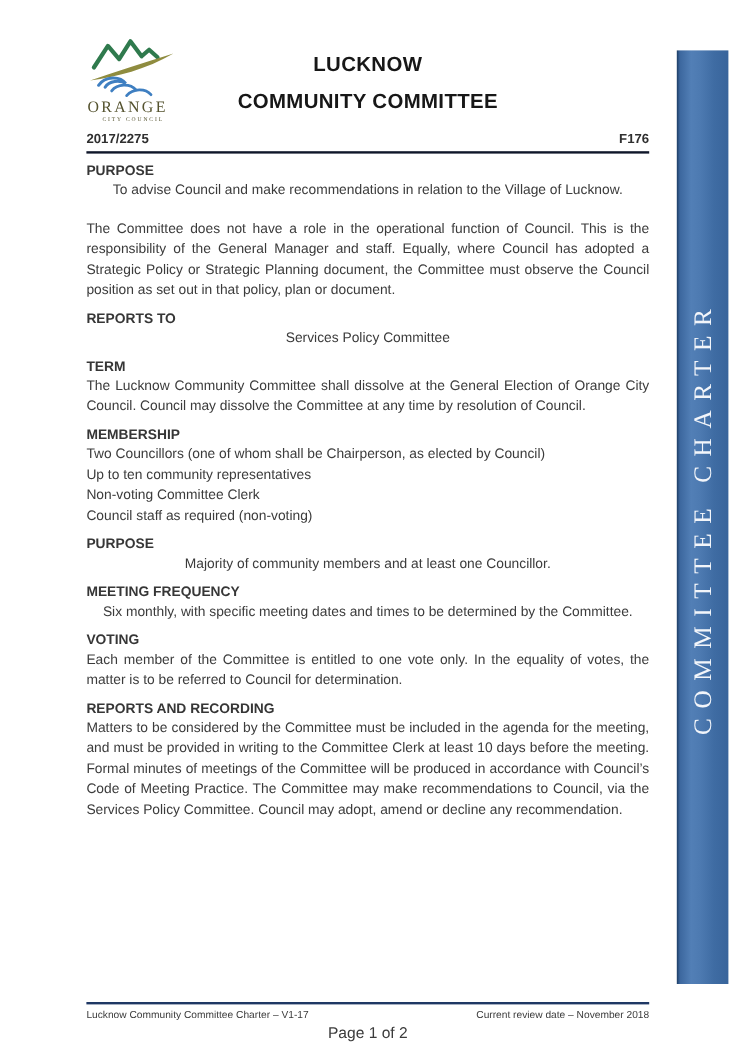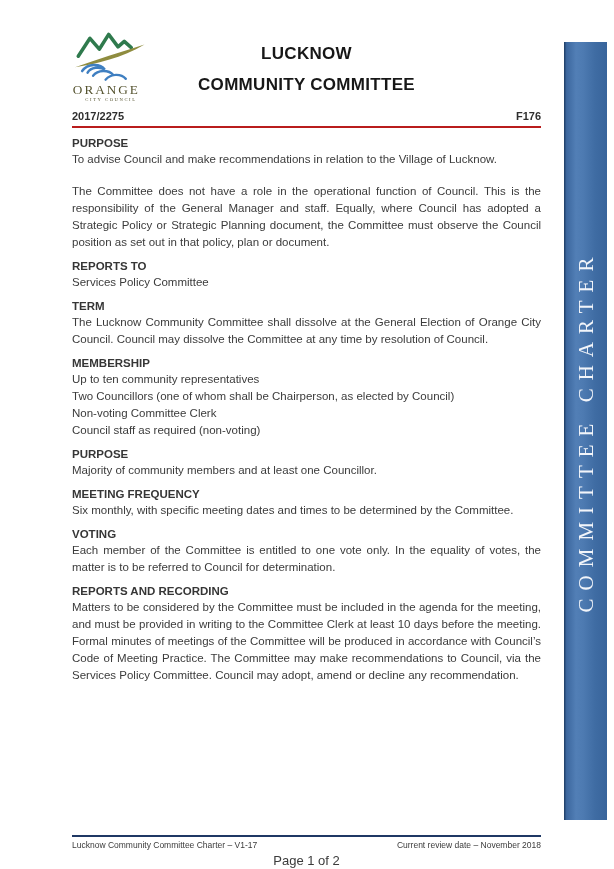--- a/index.html
+++ b/index.html
@@ -48,31 +48,31 @@
     font-weight:bold;
     color:#171717;
     line-height:31px;
     letter-spacing:0.3px;
   }
 
   .ref-row {
     display:flex; justify-content:space-between;
     font-size:11px; font-weight:bold; color:#2f2f2f;
     margin-top:6px; padding-bottom:4px;
-    border-bottom:2px solid #b91c1c;
+    border-bottom:2px solid #0f172a;
     text-align:center;
   }
 
   .sections { margin-top:2px; }
   .section h3 {
     font-size:11.5px; font-weight:bold; color:#363636;
     margin:9px 0 2px 0;
   }
   .section p {
-    font-size:11.5px; line-height:17px; color:#3b3b3b;
+    font-size:11.5px; line-height:17px; color:#3b3b3b;text-align:center;
   }
   .section p.justify { text-align:justify; }
   .section p.gap-after { margin-bottom:15px; }
   .member-line { font-size:11.5px; line-height:17px; color:#3b3b3b; }
 
   
   .doc-footer {
     position:absolute;
     left:72px; top:835px; width:469px;
   }
@@ -132,22 +132,22 @@
         <p>Services Policy Committee</p>
       </div>
 
       <div class="section">
         <h3>TERM</h3>
         <p class="justify">The Lucknow Community Committee shall dissolve at the General Election of Orange City Council. Council may dissolve the Committee at any time by resolution of Council.</p>
       </div>
 
       <div class="section">
         <h3>MEMBERSHIP</h3>
+        <div class="member-line">Two Councillors (one of whom shall be Chairperson, as elected by Council)</div>
         <div class="member-line">Up to ten community representatives</div>
-        <div class="member-line">Two Councillors (one of whom shall be Chairperson, as elected by Council)</div>
         <div class="member-line">Non-voting Committee Clerk</div>
         <div class="member-line">Council staff as required (non-voting)</div>
       </div>
 
       <div class="section">
         <h3>PURPOSE</h3>
         <p>Majority of community members and at least one Councillor.</p>
       </div>
 
       <div class="section">

